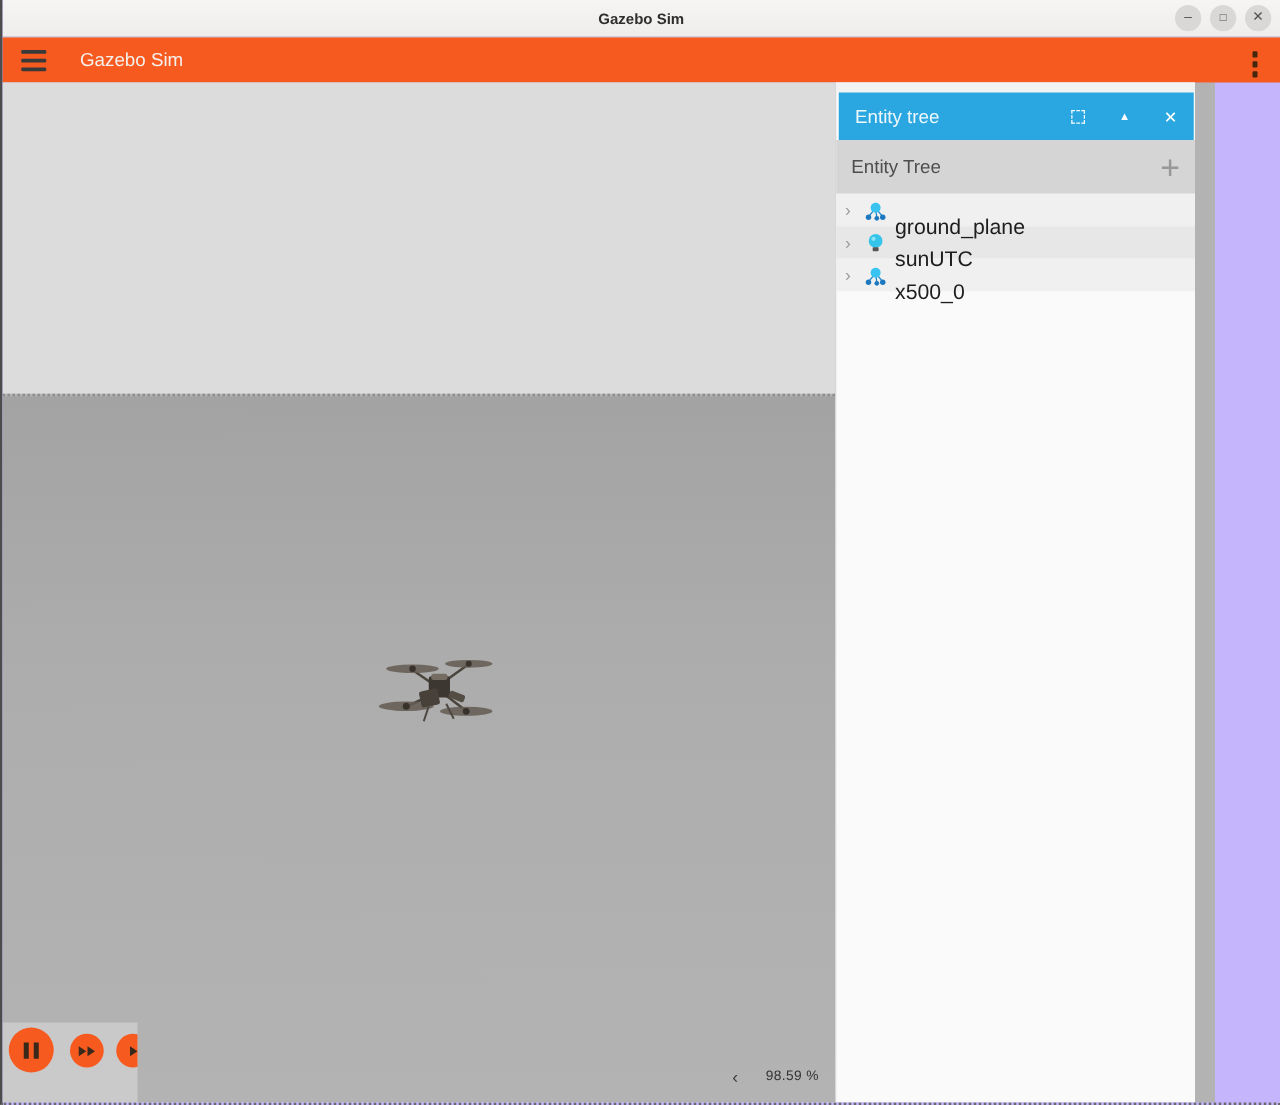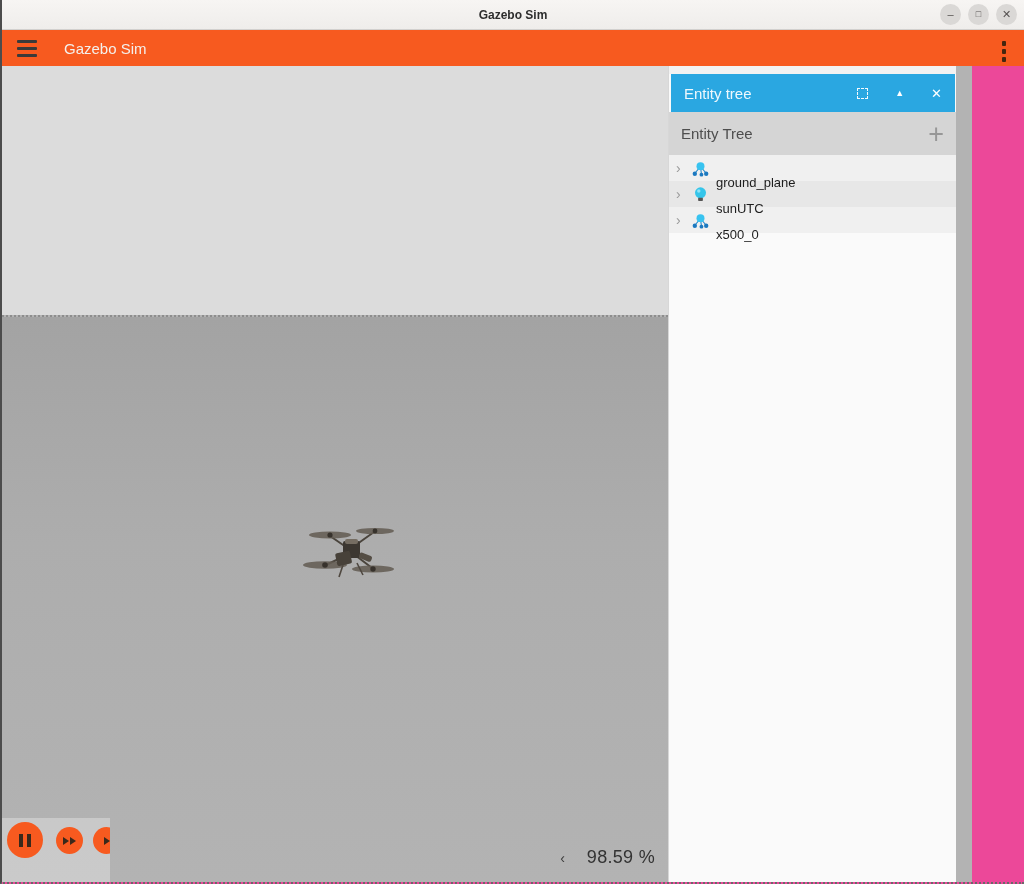--- a/index.html
+++ b/index.html
@@ -2,21 +2,21 @@
 <html><head>
 <meta charset="utf-8">
 <style>
   * { box-sizing: border-box; margin: 0; padding: 0; }
   html,body { width:1024px; height:884px; }
   body { font-family: "Liberation Sans", sans-serif; background:#fff; overflow:hidden; }
 
   .window {
     width:1024px; height:884px; position:relative;
     border-left:2px solid #4c4c4c; border-bottom:2px dotted #6a6a6a;
-    background:#ec4899; overflow:hidden;
+    background:#c4b5fd; overflow:hidden;
   }
 
   
   .titlebar {
     height:30px; background:linear-gradient(#f7f5f3,#efedeb);
     border-bottom:1px solid #d2d0ce;
     display:flex; align-items:center; justify-content:center; position:relative;
   }
   .titlebar-title { font-size:12px; font-weight:bold; color:#2e2e2e; }
   .win-controls { position:absolute; right:7px; top:4px; display:flex; gap:7px; }
@@ -63,21 +63,21 @@
   .btn-step { left:54px; top:9px; width:27px; height:27px; gap:1px; }
   .tri { width:0; height:0; border-top:4px solid transparent; border-bottom:4px solid transparent; border-left:6px solid #39291b; }
   .btn-clipped { left:91px; top:9px; width:27px; height:27px; gap:1px; }
 
   
   .rtf {
     position:absolute; right:13px; bottom:14px;
     display:flex; align-items:center; gap:22px; color:#333;
   }
   .rtf-chevron { font-size:14px; color:#3c3c3c; cursor:pointer; line-height:1; }
-  .rtf-value { font-size:18px; letter-spacing:.3px; }
+  .rtf-value { font-size:11px; letter-spacing:.3px; }
 
   
   .dock { width:288px; background:#fafafa; border-left:1px solid #d7d7d7; position:relative; }
   .dock-gap { height:8px; background:#f2f2f2; }
 
   .panel-titlebar {
     height:38px; background:#2aa7e1; margin:0 1px 0 2px;
     display:flex; align-items:center; padding:0 13px;
   }
   .panel-titlebar-label { flex:1; color:#eef8fd; font-size:15px; }
@@ -90,21 +90,21 @@
     height:43px; background:#d5d5d5; display:flex; align-items:center; padding:0 12px;
   }
   .section-title { flex:1; font-size:15px; color:#4e4e4e; }
   .add-btn { font-size:27px; font-weight:100; color:#979797; line-height:26px; cursor:pointer; }
 
   .tree-row { height:26px; display:flex; align-items:center; padding-left:7px; cursor:pointer; }
   .tree-row.odd { background:#f0f0f0; }
   .tree-row.even { background:#e7e7e7; }
   .expander { width:15px; font-size:14px; color:#9a9a9a; line-height:1; cursor:pointer; }
   .row-icon { width:19px; height:19px; margin-right:6px; flex:0 0 auto; }
-  .row-label { font-size:13px; color:#1d1d1d;margin-top:28px; }
+  .row-label { font-size:17px; color:#1d1d1d;margin-top:28px; }
 
   
   .edge-strip { width:16px; background:#b3b3b3; }
 </style>
 </head>
 <body>
 
 <div class="window">
 
   <div class="titlebar">

